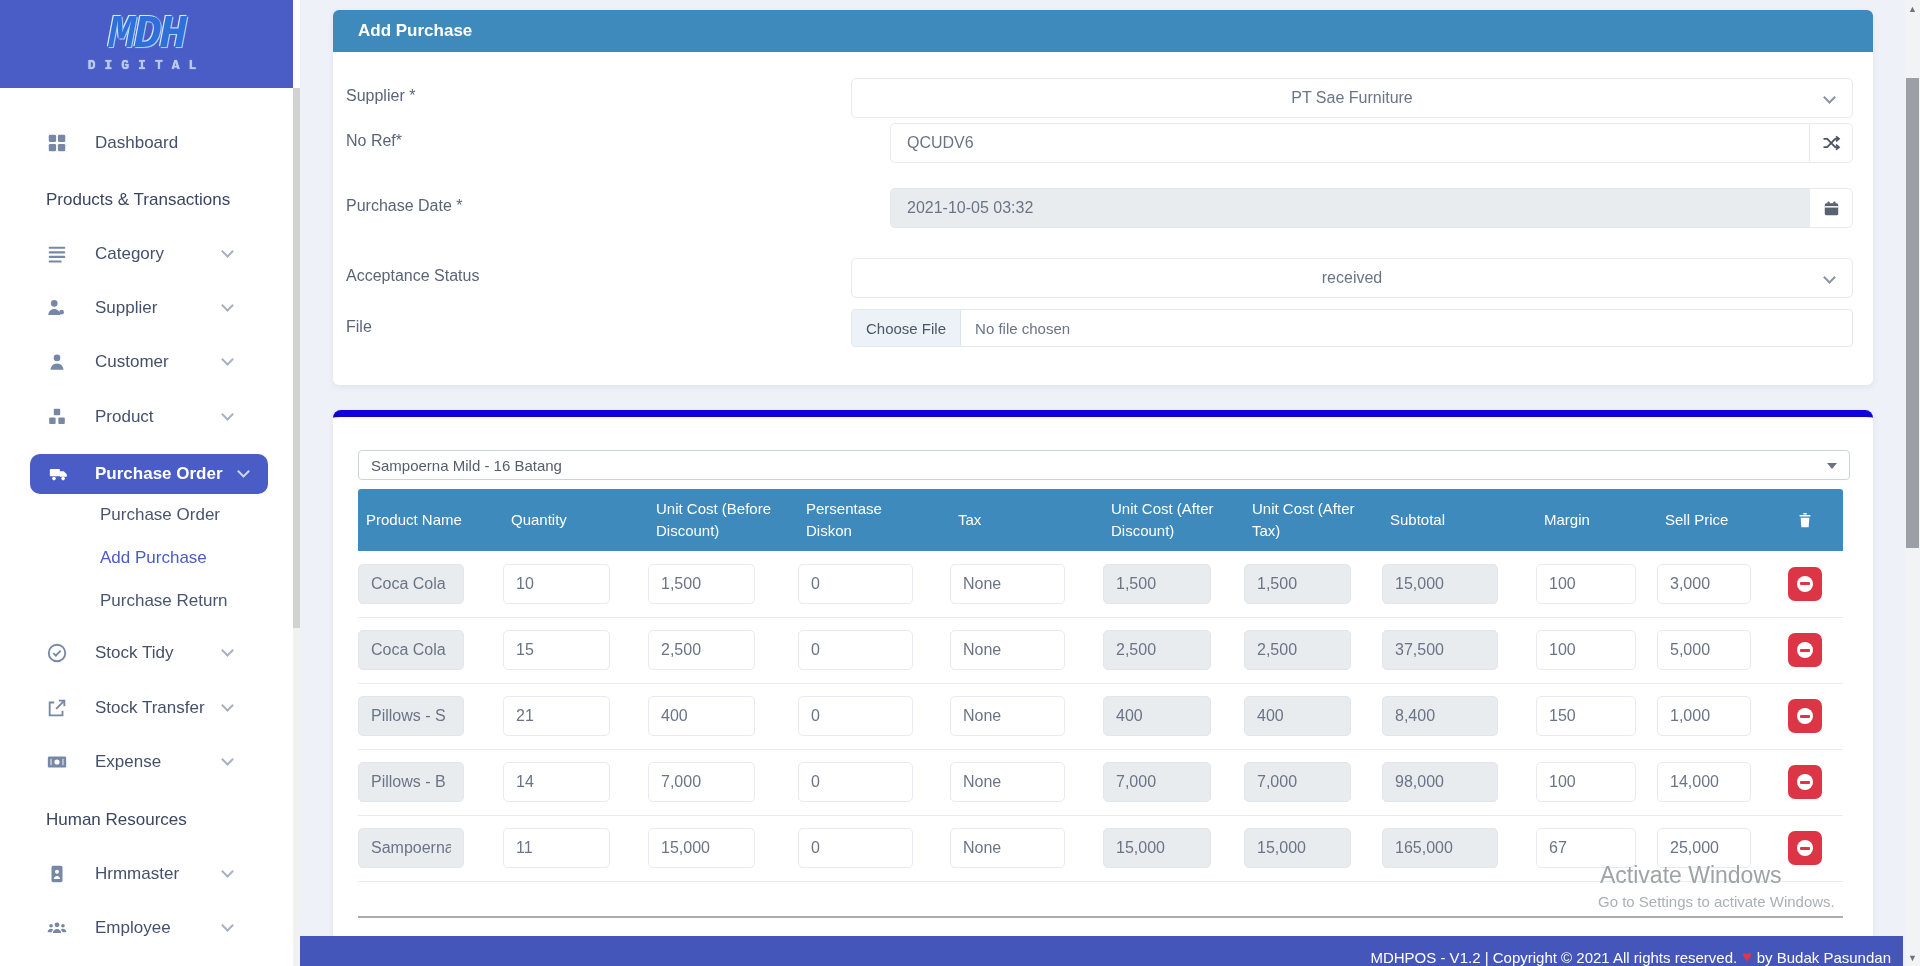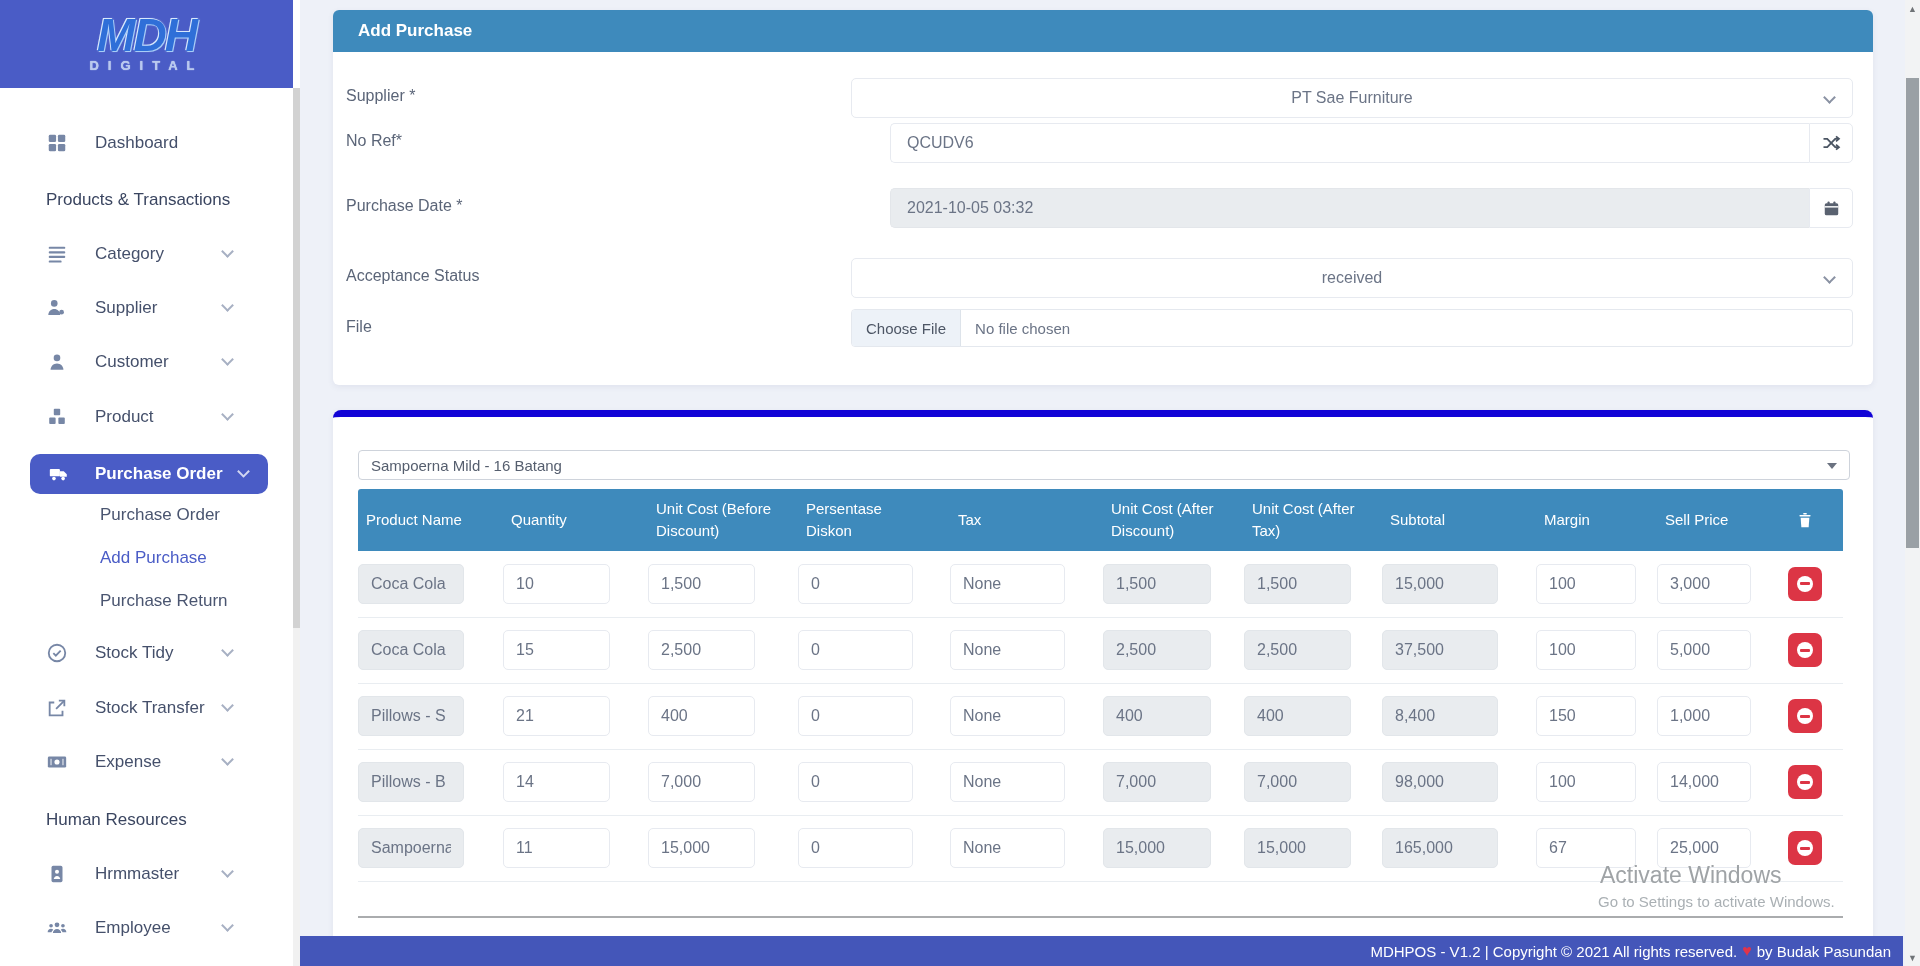--- a/index.html
+++ b/index.html
@@ -2,21 +2,21 @@
 <html><head>
 <meta charset="utf-8">
 <style>
   * { box-sizing: border-box; margin: 0; padding: 0; }
   html,body { width:1920px; height:966px; overflow:hidden;
     font-family:"Liberation Sans", sans-serif; background:#eef1f8; }
 
   
   .sidebar { position:fixed; left:0; top:0; width:300px; height:966px; background:#fff; z-index:5; }
   .logo { position:absolute; left:0; top:0; width:293px; height:88px; background:#4a5cc6;
-          display:flex; flex-direction:column; align-items:center; justify-content:center; }
+          display:flex; flex-direction:column; align-items:center; justify-content:center;font-family:Liberation Mono, monospace; }
   .logo-main { font-size:46px; font-weight:bold; font-style:italic; letter-spacing:-2px;
           color:#2f6fd8; text-shadow:0 0 2px #cfe4ff, 1px 1px 0 #9cc6f5, -1px -1px 0 #dceafc; line-height:0.9; }
   .logo-sub { font-size:13px; font-weight:bold; letter-spacing:9px; color:#b9c9ef; margin-top:2px;
           text-shadow:0 0 1px #e6eeff; }
   .side-track { position:absolute; right:0; top:88px; width:7px; height:878px; background:#f1f1f1; }
   .side-thumb { position:absolute; right:0; top:88px; width:7px; height:540px; background:#d2d2d2; }
 
   .side-item { position:absolute; left:0; width:290px; height:44px; display:flex; align-items:center;
           padding-left:46px; color:#45506b; font-size:17px; cursor:pointer; }
   .side-item .lbl { margin-left:27px; }
@@ -89,21 +89,21 @@
            display:flex; align-items:center; justify-content:center; }
   .minus-circle { width:16px; height:16px; border-radius:50%; background:#fff; position:relative; }
   .minus-circle::after { content:''; position:absolute; left:3px; right:3px; top:6.5px; height:3px;
            background:#dc3545; border-radius:1px; }
 
   .wm1 { position:absolute; left:1300px; top:862px; font-size:23px; color:#9fa3a6; }
   .wm2 { position:absolute; left:1298px; top:893px; font-size:15px; color:#aab0b4; }
   .wline { position:absolute; left:58px; top:916px; width:1485px; height:2px; background:#aaacae; }
 
   .footer { position:absolute; left:0; top:936px; width:1603px; height:30px; background:#4456b9;
-           color:#fff; font-size:15px; display:flex; align-items:center; justify-content:flex-end;
+           color:#fff; font-size:15px; display:flex; align-items:flex-end; justify-content:flex-end;
            padding-right:12px; gap:5px; }
   .heart { color:#e0344a; font-size:16px; }
 
   
   .vscroll { position:fixed; right:0; top:0; width:15px; height:966px; background:#f2f3f4; z-index:9; }
   .varrow { position:absolute; left:0; width:15px; height:17px; background:#f2f3f4; color:#6f7377;
            font-size:9px; display:flex; align-items:center; justify-content:center; }
   .vthumb { position:absolute; left:1px; top:78px; width:13px; height:470px; background:#9aa0a5; }
 
   svg { display:block; }

